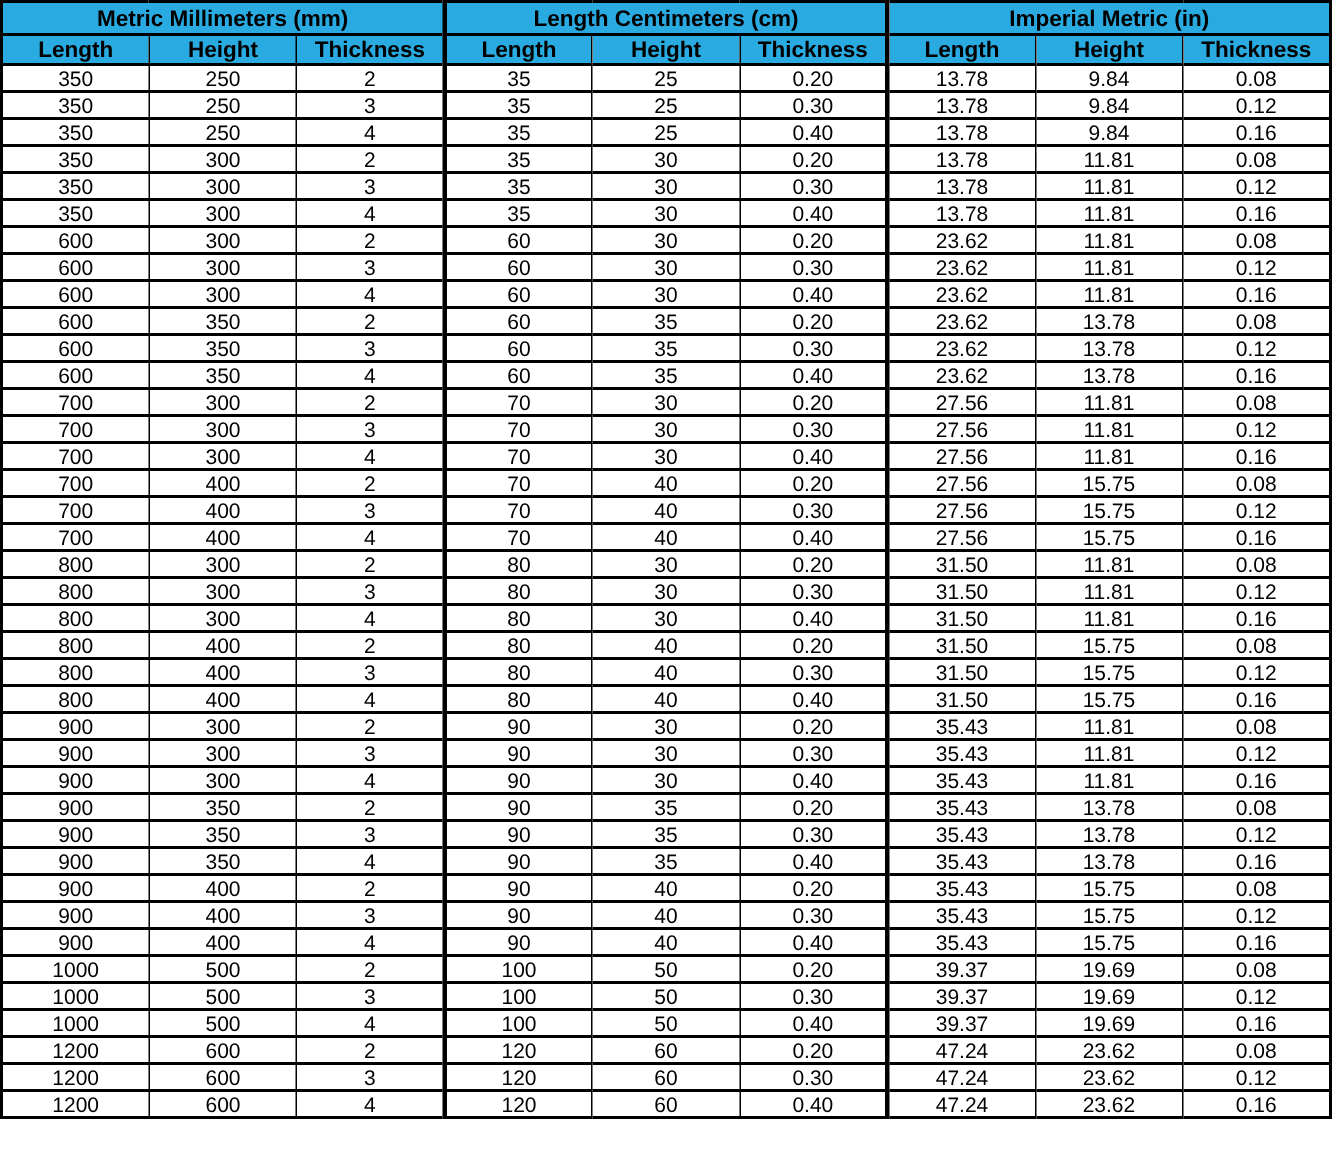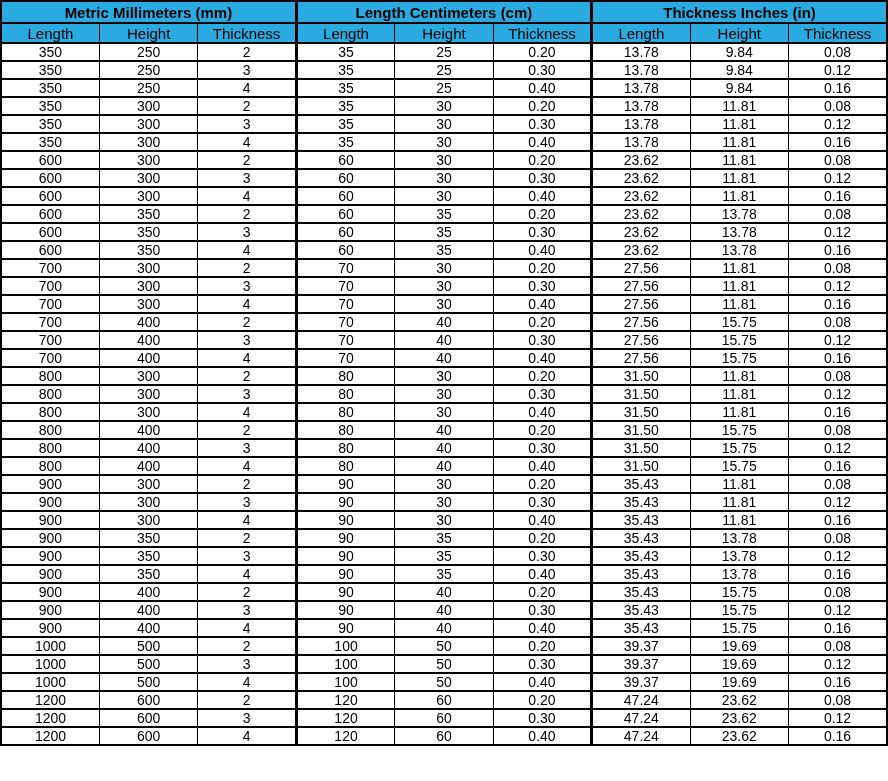--- a/index.html
+++ b/index.html
@@ -34,21 +34,21 @@
 
   th.group-header {
     background: #29ABE2;
     font-weight: bold;
     font-size: 15px;
     border-width: 2px 3px;
     height: 20px;
   }
   th.col-header {
     background: #29ABE2;
-    font-weight: normal;
+    font-weight: bold;
     font-size: 15px;
     height: 18px;
   }
   td.data-cell {
     background: #ffffff;
     font-size: 14px;
     font-weight: normal;
     height: 15px;
   }
 </style>
@@ -64,21 +64,21 @@
       <col>
       <col>
       <col>
       <col>
       <col>
   </colgroup>
   <thead>
     <tr>
       <th class="group-header" colspan="3">Metric Millimeters (mm)</th>
       <th class="group-header sep sep-r" colspan="3">Length Centimeters (cm)</th>
-      <th class="group-header" colspan="3">Thickness Inches (in)</th>
+      <th class="group-header" colspan="3">Imperial Metric (in)</th>
     </tr>
     <tr>
       <th class="col-header">Length</th>
       <th class="col-header">Height</th>
       <th class="col-header">Thickness</th>
       <th class="col-header sep">Length</th>
       <th class="col-header">Height</th>
       <th class="col-header sep-r">Thickness</th>
       <th class="col-header">Length</th>
       <th class="col-header">Height</th>

